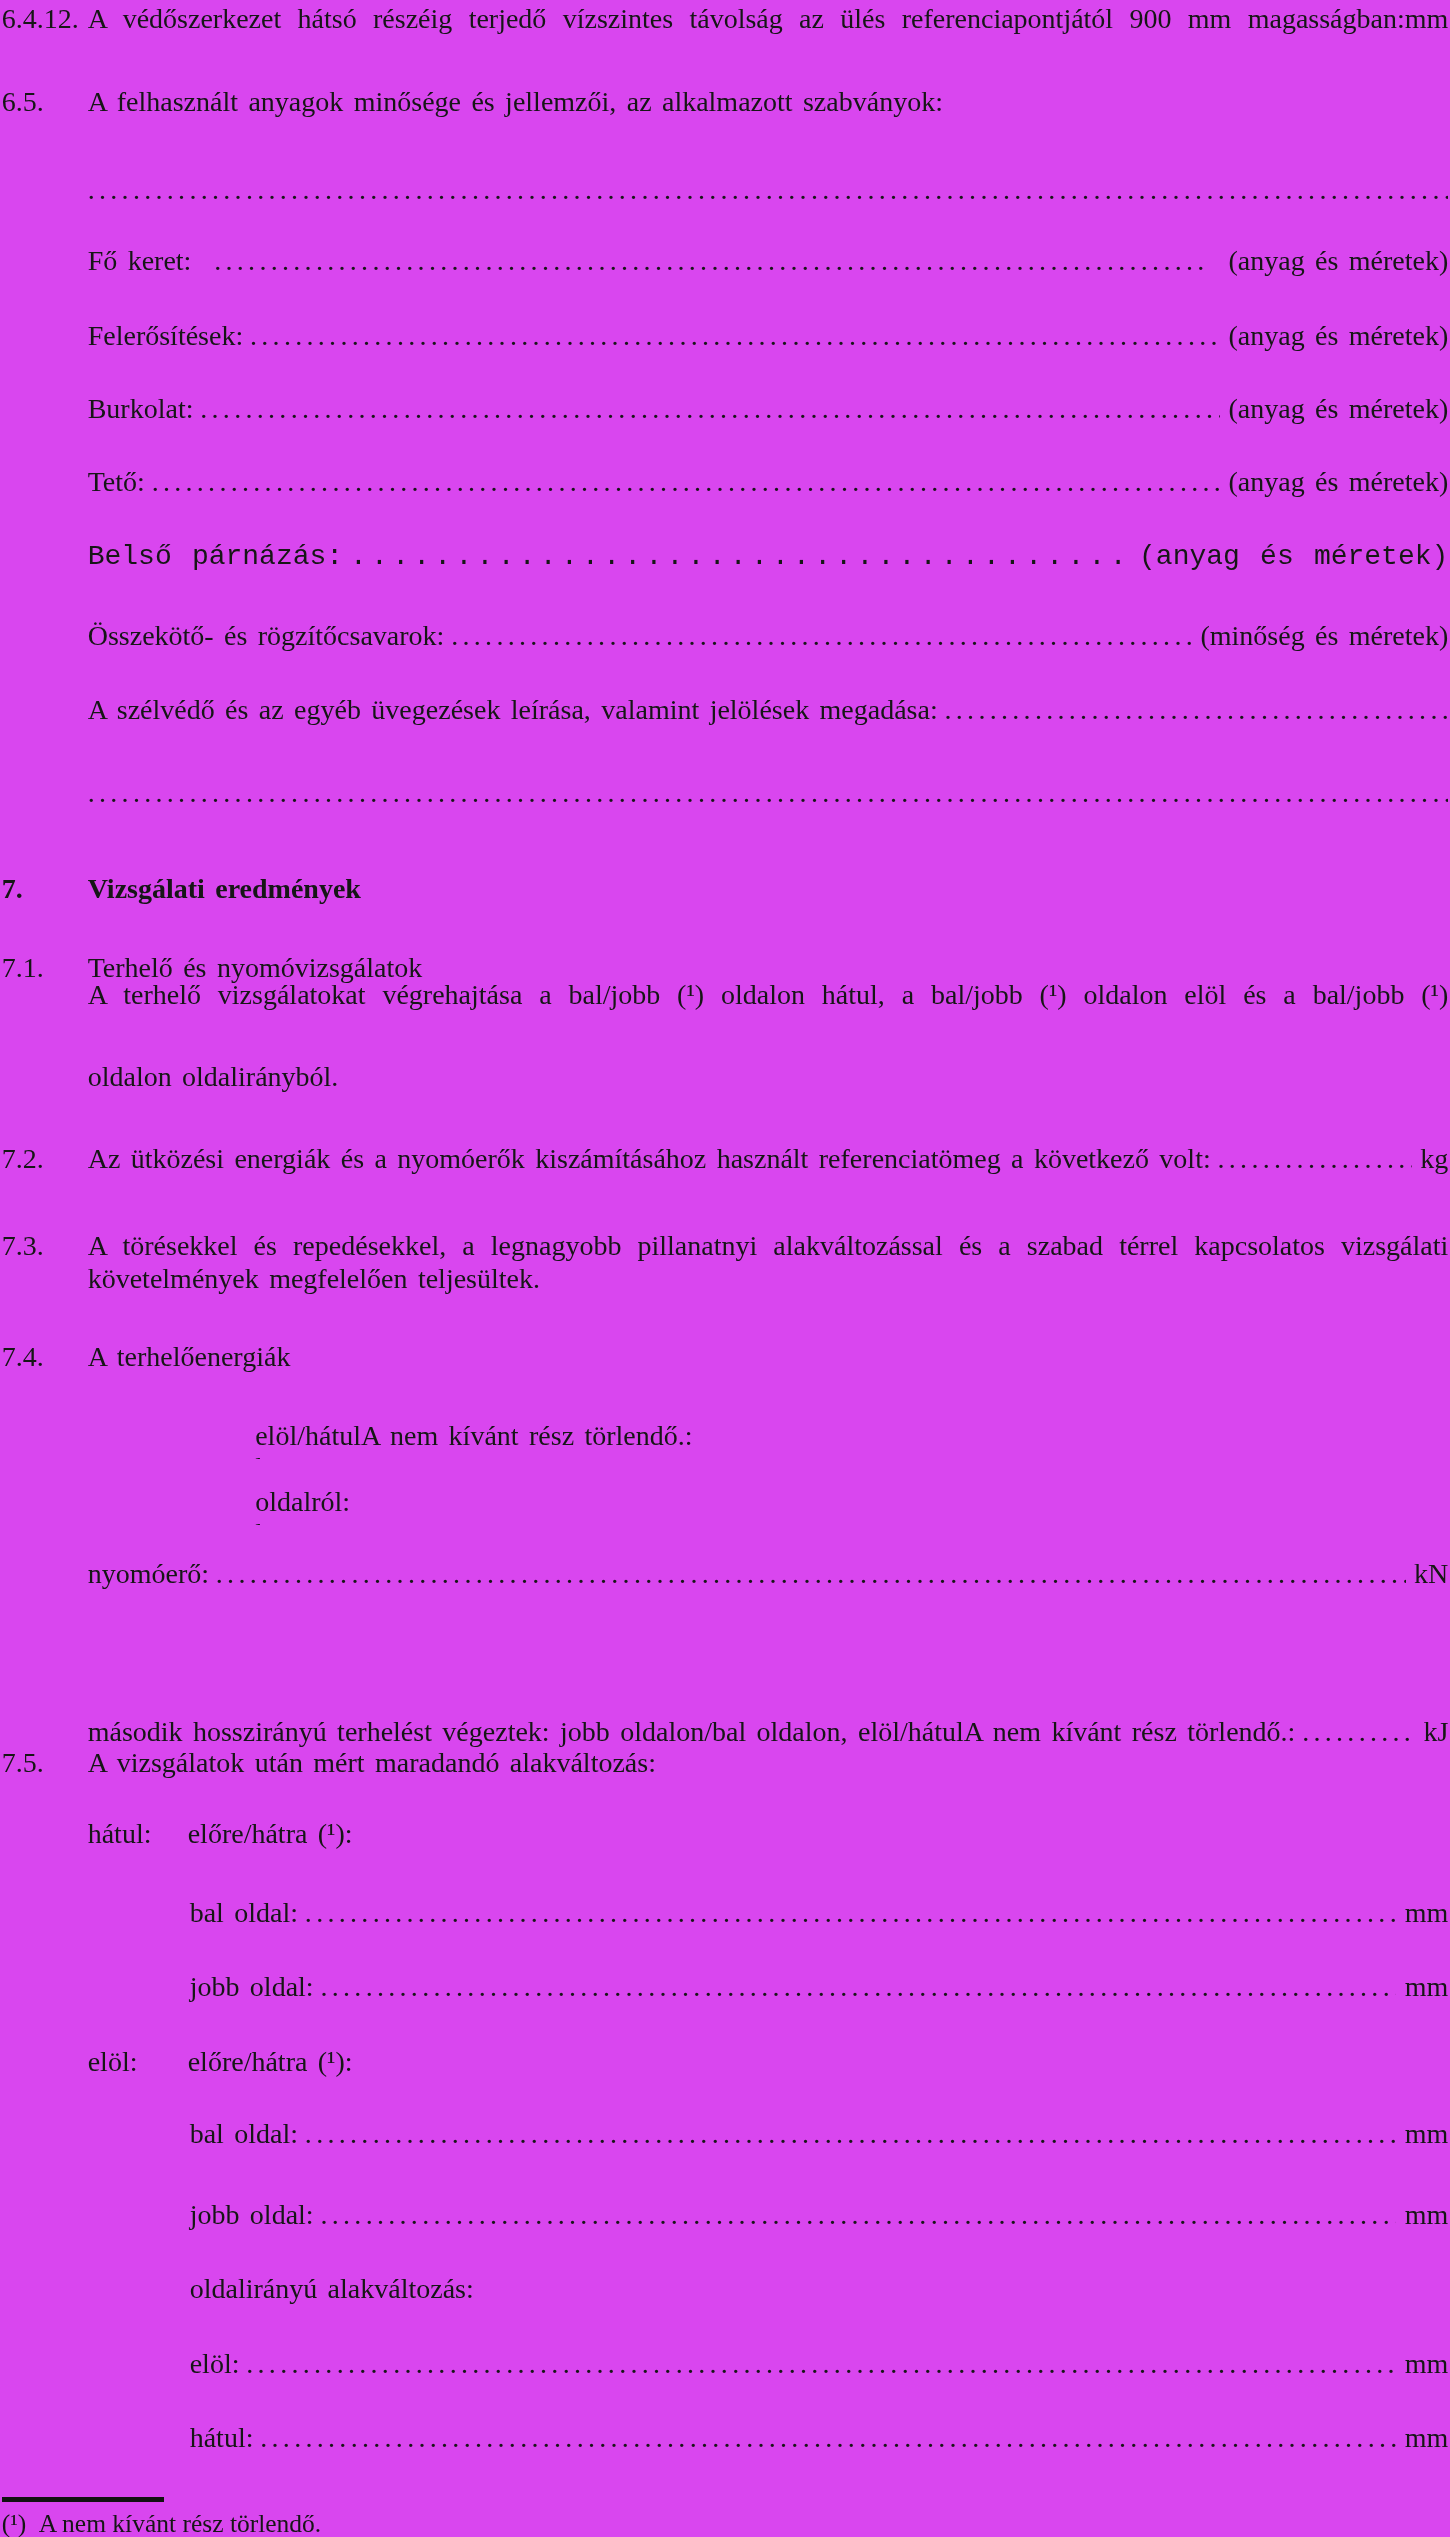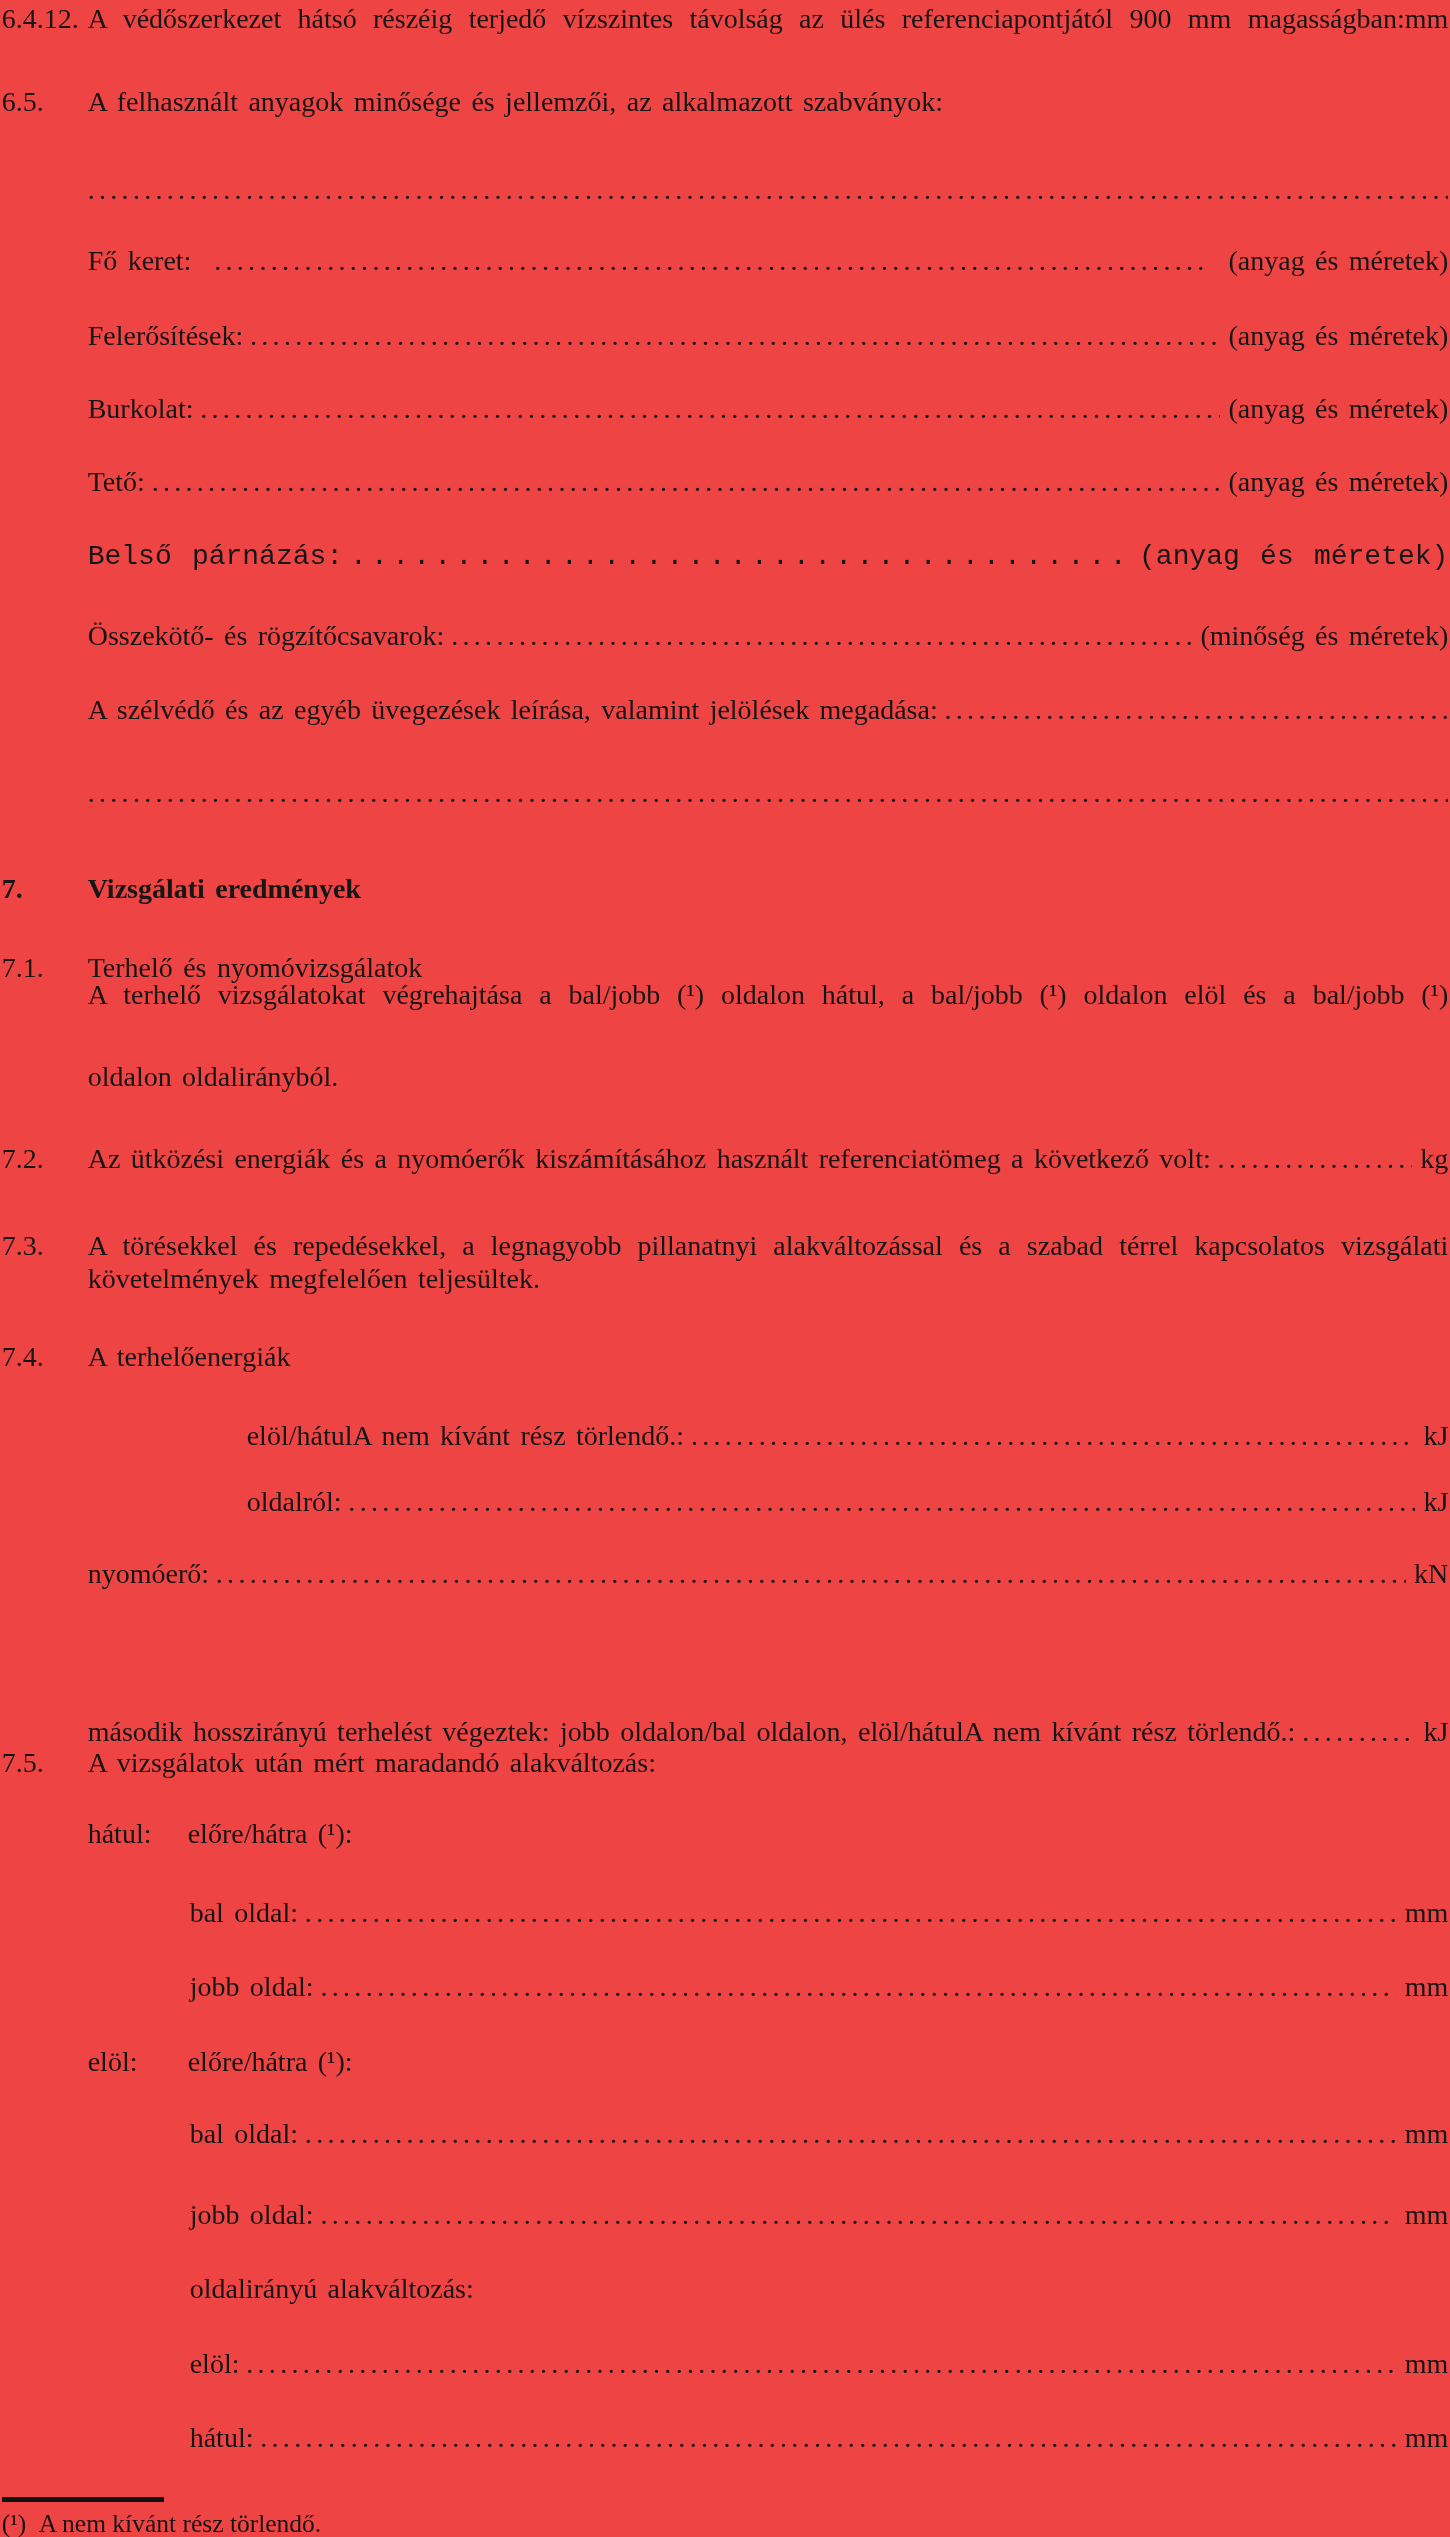--- a/index.html
+++ b/index.html
@@ -1,35 +1,35 @@
 <!DOCTYPE html>
 <html style="font-size:13.6px"><head>
 <meta charset="utf-8">
 <style>
   html,body{margin:0;padding:0;background:#ffffff;}
   #page{
     position:relative;
     width:1450px;height:2538px;
-    background:#ef4444;
+    background:#d946ef;
     font-family:"Liberation Serif","DejaVu Serif",serif;
     font-size:28px;
     color:#161616;
     overflow:hidden;
   }
   .row{
     position:absolute;left:1.7px;right:1.7px;
     display:flex;align-items:baseline;
     white-space:nowrap;overflow:hidden;
     word-spacing:3.4px;
     height:39px;
   }
   .row.block{display:block;}
   .ind-b{padding-left:86px;}
   .ind-c{padding-left:188px;}
-  .ind-c2{padding-left:245px;}
+  .ind-c2{padding-left:245px;flex-direction:column;}
   .num{
     position:absolute;left:0;top:0;
   }
   .lab1{flex:0 0 100px;}
   .label{flex:0 0 auto;}
   .leader{
     flex:1 1 auto;min-width:0;
     overflow:hidden;white-space:nowrap;
     margin-left:6.8px;
   }

